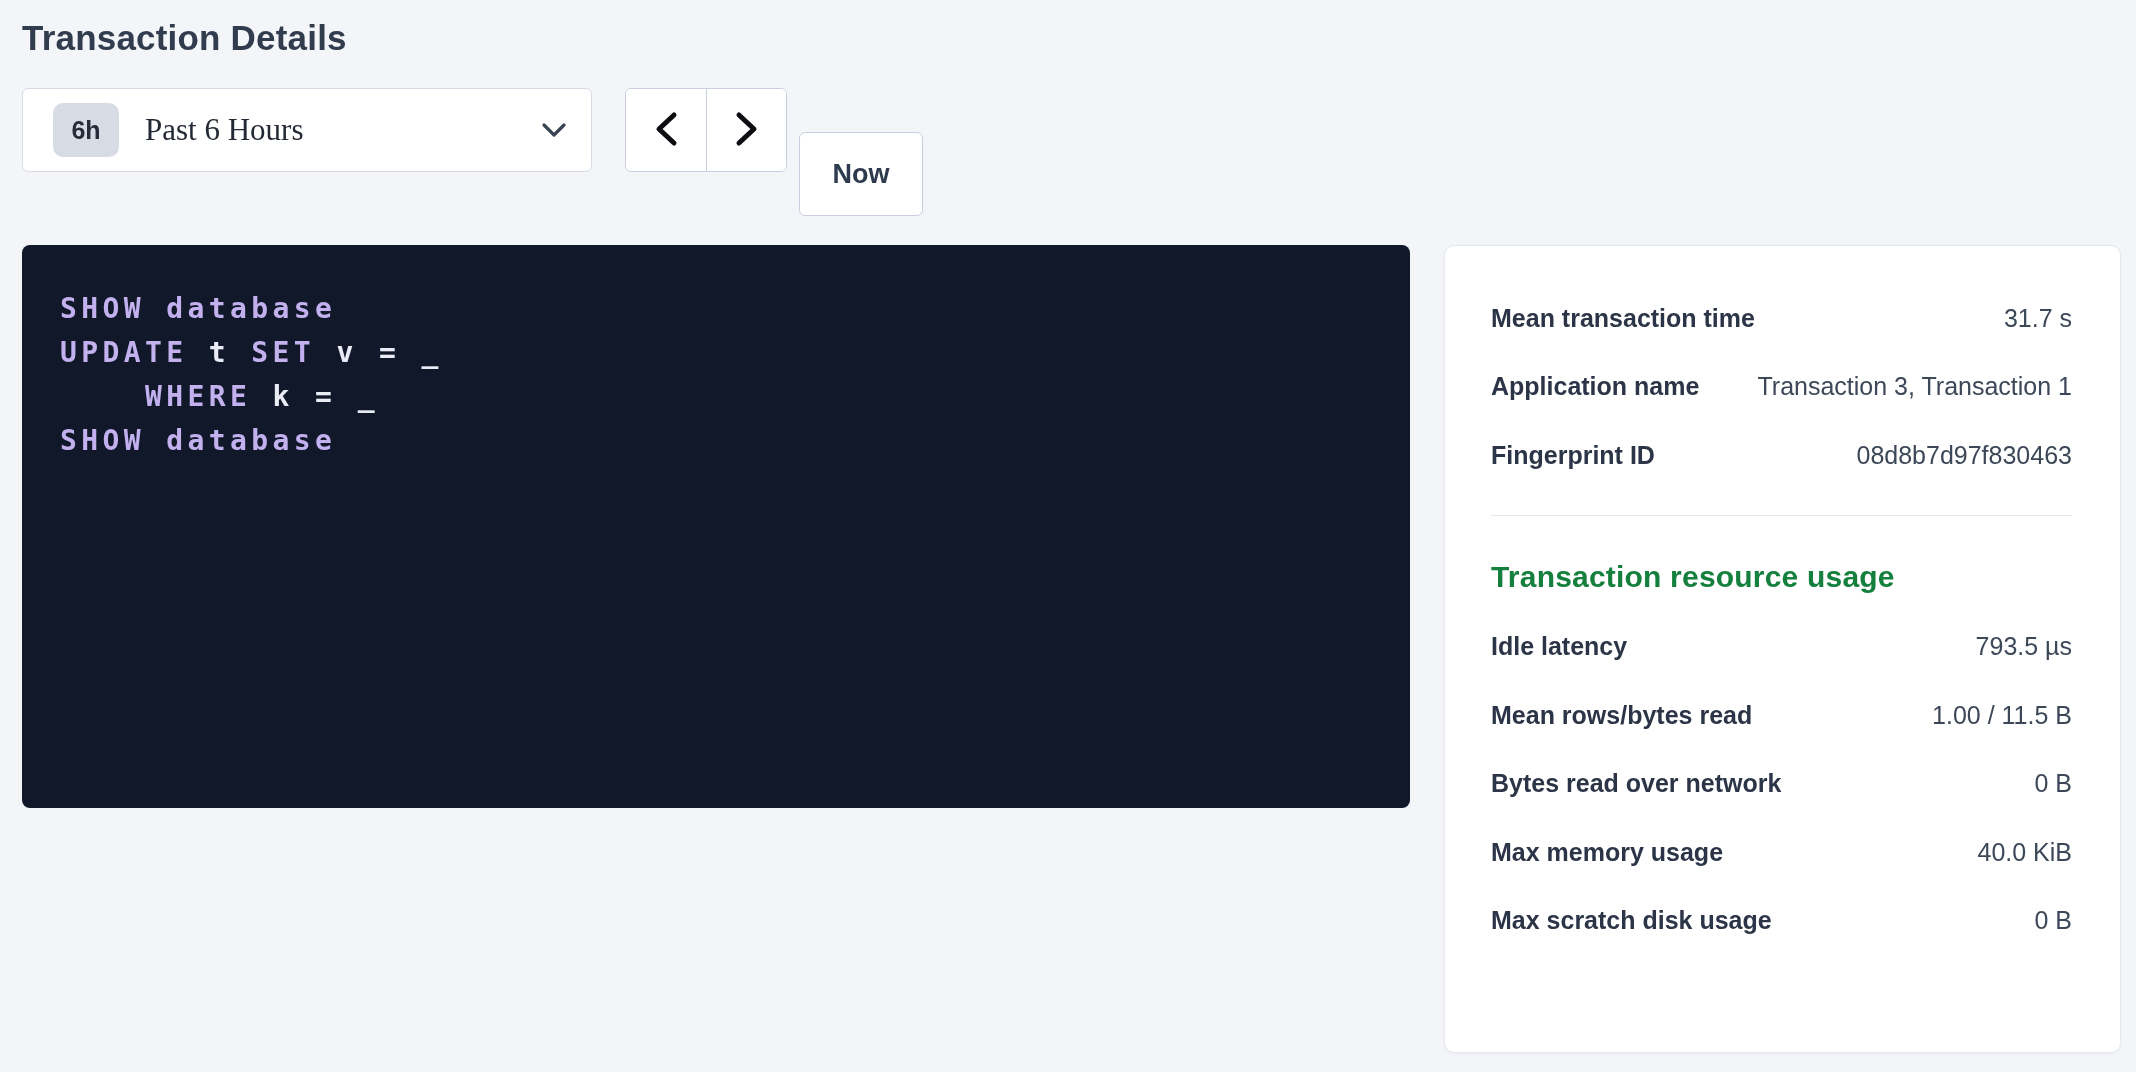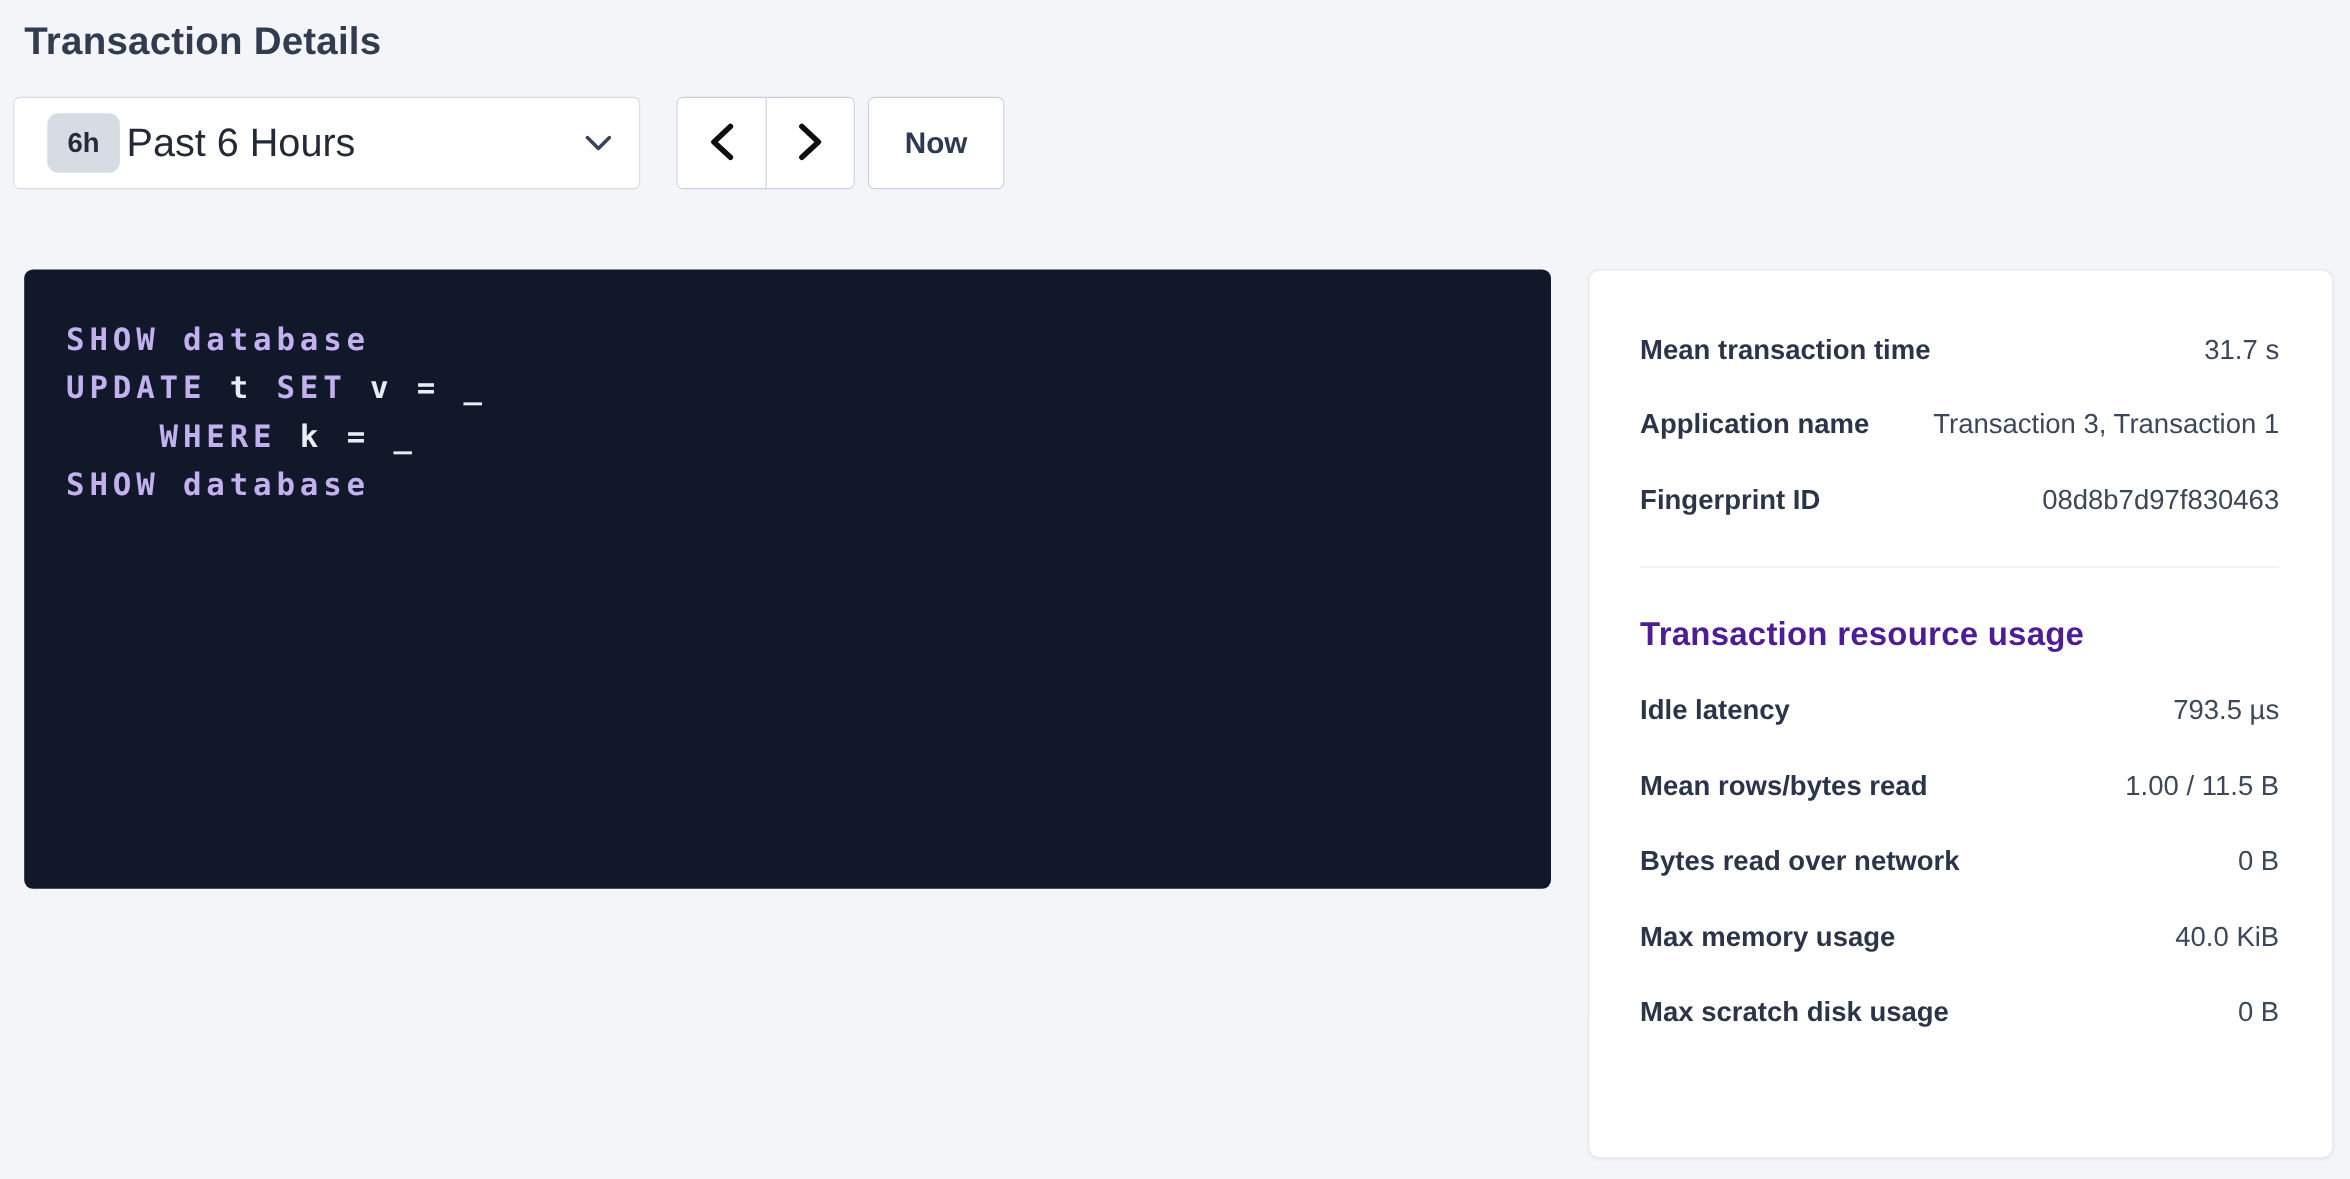--- a/index.html
+++ b/index.html
@@ -15,23 +15,23 @@
   .page-title {
     font-size: 35px;
     font-weight: 700;
     color: #323c4f;
     letter-spacing: 0.2px;
   }
 
   
   .controls {
     position: absolute;
-    left: 12px; top: 88px;
-    display: flex;
-    align-items: flex-end;
+    left: 22px; top: 88px;
+    display: flex;
+    align-items: flex-start;
     height: 84px;
   }
   .time-dropdown {
     width: 570px; height: 84px;
     background: #ffffff;
     border: 1px solid #d8dbe6;
     border-radius: 6px;
     display: flex;
     align-items: center;
     padding: 0 24px 0 30px;
@@ -39,24 +39,25 @@
   }
   .time-badge {
     min-width: 66px; height: 54px;
     background: #d7dbe4;
     border-radius: 10px;
     display: flex; align-items: center; justify-content: center;
     font-size: 25px; font-weight: 700; color: #242b39;
     padding: 0 14px;
   }
   .time-label {
-    margin-left: 6px;
-    font-size: 36px;
+    margin-left: 26px;
+    font-size: 31px;
     color: #242a35;
     flex: 1;
+    font-family: Liberation Serif, serif;
   }
   .caret-down { display: flex; align-items: center; }
 
   .arrow-group {
     display: flex;
     margin-left: 33px;
     height: 84px;
     background: #ffffff;
     border: 1px solid #c9cfe0;
     border-radius: 6px;
@@ -145,21 +146,21 @@
     height: 0;
   }
   .section-heading {
     margin-top: 40px;
     margin-bottom: 15px;
     height: 42px;
     display: flex;
     align-items: center;
     font-size: 30px;
     font-weight: 700;
-    color: #4c1d95;
+    color: #15803d;
     letter-spacing: 0.2px;
   }
 </style>
 </head>
 <body>
 
 <div class="page">
 
   <h1 class="page-title">Transaction Details</h1>
 

